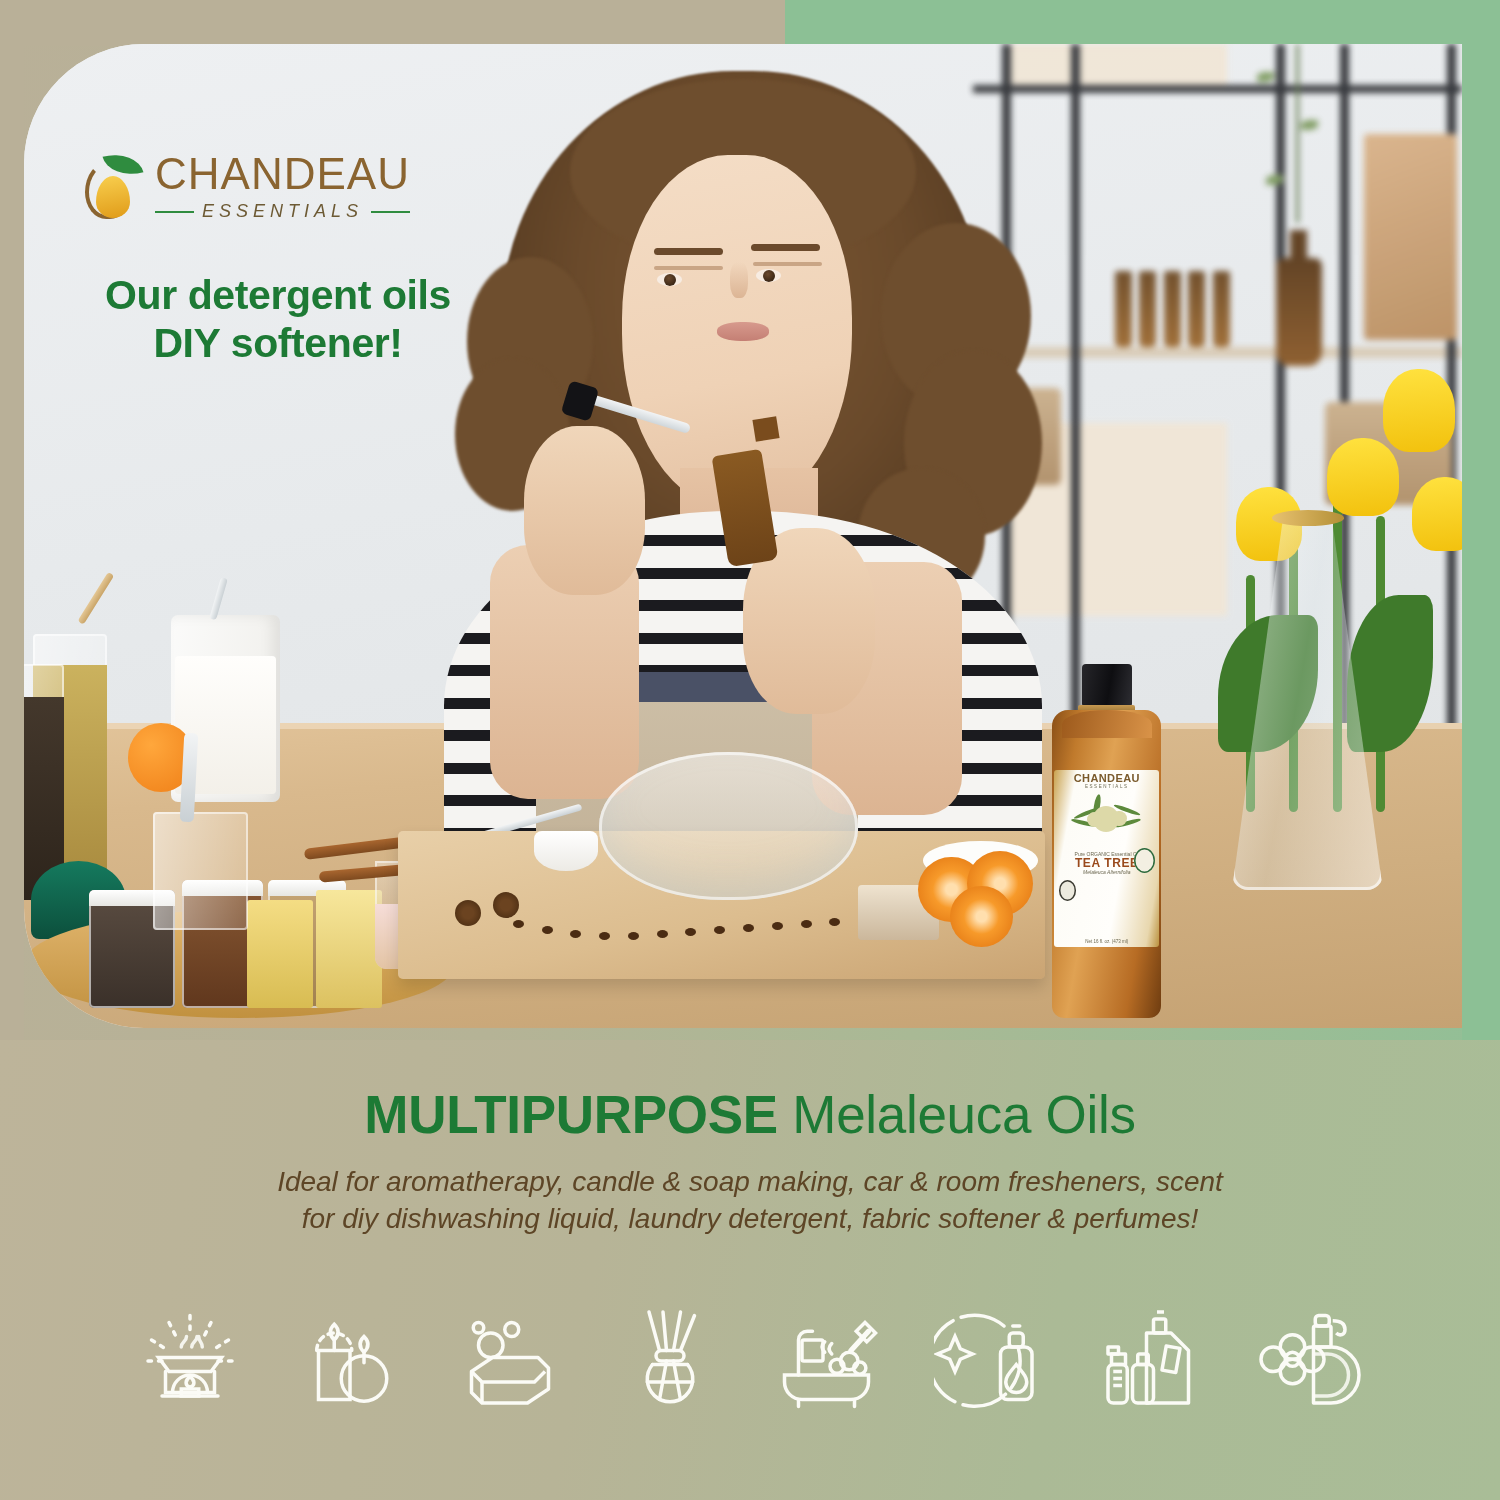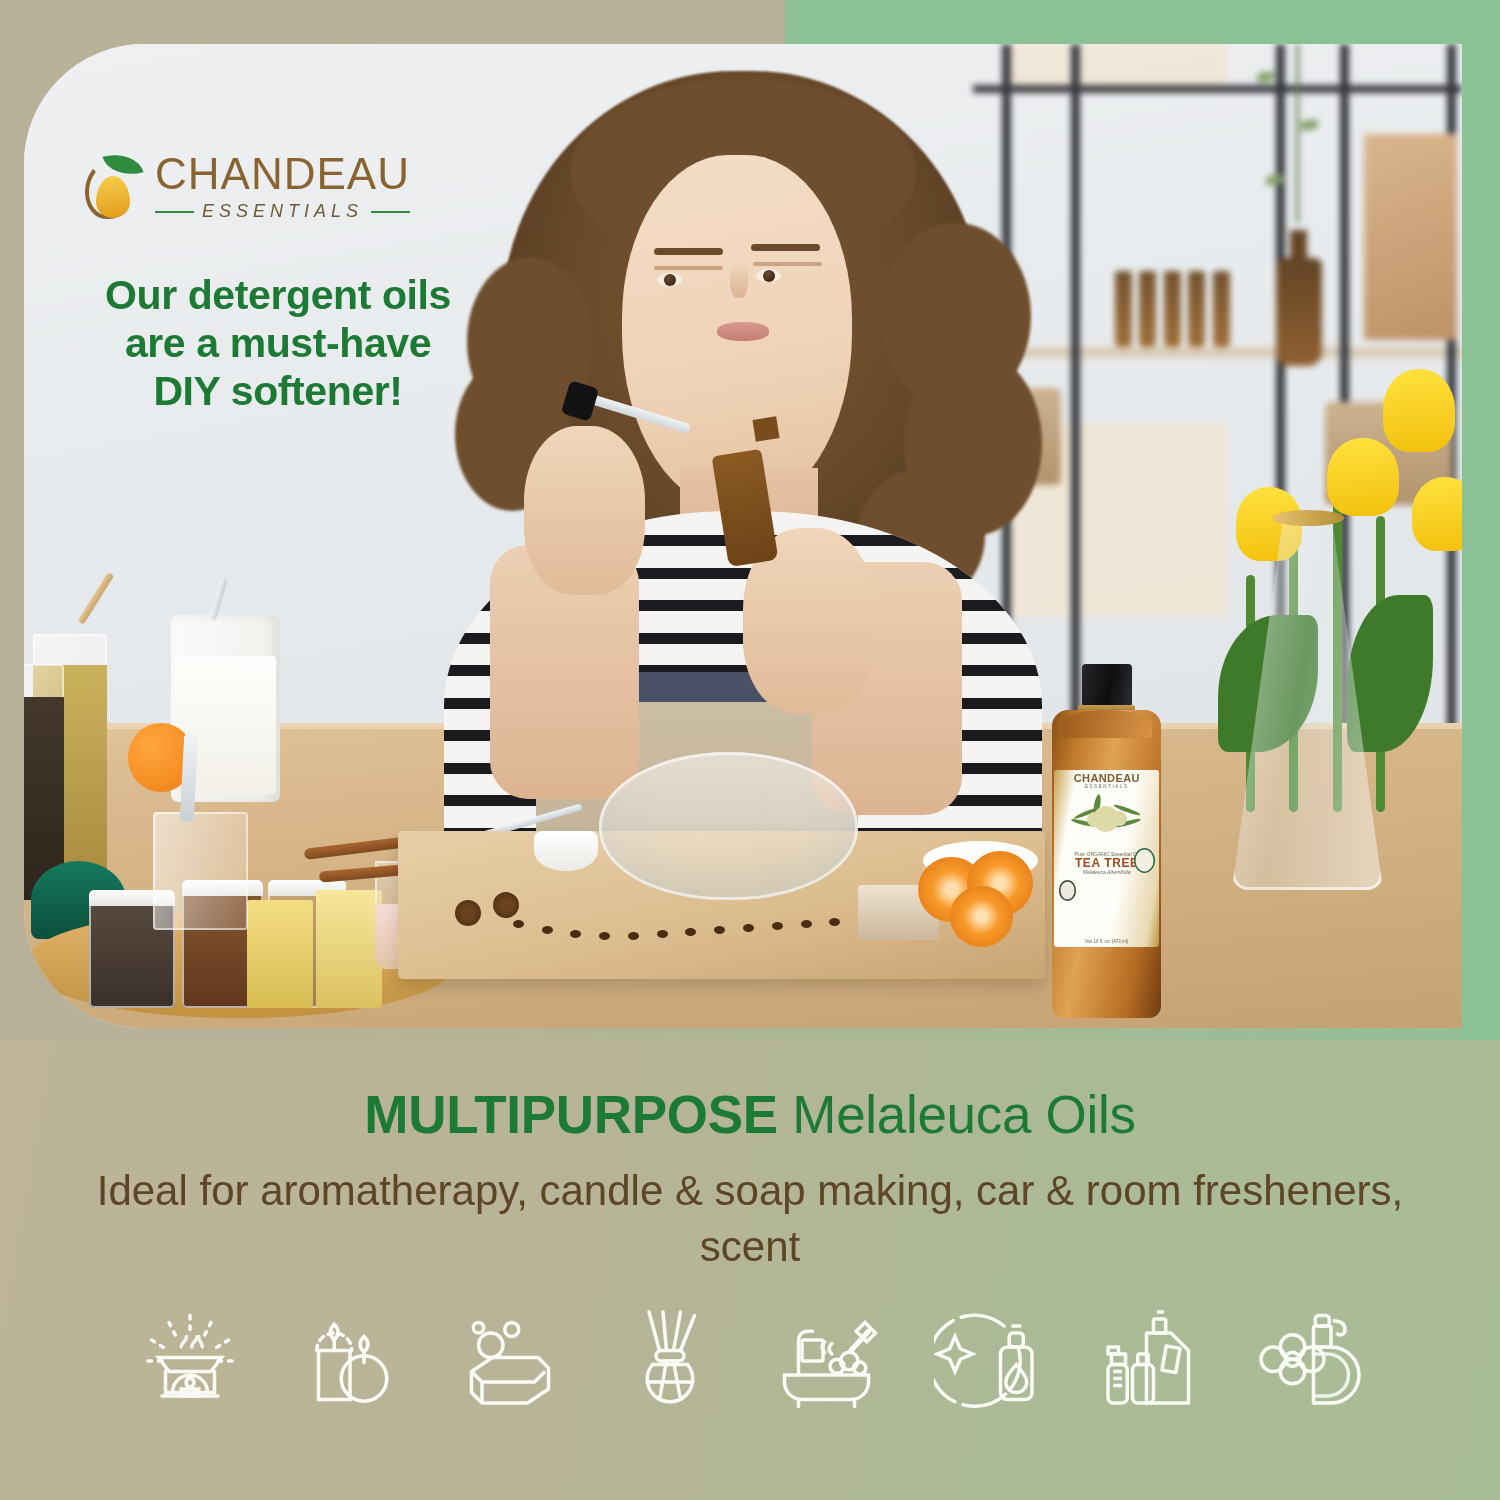--- a/index.html
+++ b/index.html
@@ -186,21 +186,21 @@
   .logo-text .lt2 { display:flex; align-items:center; gap:8px; margin-top:5px; }
   .logo-text .lt2 span { font-size:18px; color:#6d5a34; letter-spacing:5px; font-style:italic; }
   .logo-text .lt2 i { flex:1; height:2px; background:#2f8c3f; display:block; }
 
   .banner { position:absolute; left:0; top:1040px; width:1500px; height:460px;
     background:linear-gradient(100deg,#bdb49a 0%,#b7b497 40%,#abba96 70%,#a9bd97 100%); }
   .banner-title { text-align:center; margin-top:44px; font-size:53px; color:#1d7a35; letter-spacing:-.3px; }
   .banner-title b { font-weight:700; }
   .banner-title span { font-weight:400; }
   .banner-sub { margin:18px auto 0; width:1400px; text-align:center;
-    font-size:42px; color:#5d4526; line-height:1.33; }
+    font-style:italic; font-size:28px; color:#5d4526; line-height:1.33; }
 
   .icon-row { position:absolute; left:0; top:1305px; width:1500px;
     display:flex; justify-content:center; align-items:center; gap:48px; }
   .icon-row svg { display:block; }
 </style>
 </head>
 <body>
 
 <div class="top-band">
   <div class="tan"></div>
@@ -399,30 +399,30 @@
     <div class="lt2">
       <i></i>
       <span>ESSENTIALS</span>
       <i></i>
     </div>
   </div>
 </div>
 
 <div class="headline-block">
   <div class="ln">Our detergent oils</div>
-  <div class="ln">are a must-have</div>
   <div class="ln">DIY softener!</div>
 </div>
 
 <div class="banner">
   <div class="banner-title">
     <b>MULTIPURPOSE</b><span> </span><span>Melaleuca Oils</span>
   </div>
   <div class="banner-sub">
     <div>Ideal for aromatherapy, candle &amp; soap making, car &amp; room fresheners, scent</div>
+    <div>for diy dishwashing liquid, laundry detergent, fabric softener &amp; perfumes!</div>
   </div>
 </div>
 
 <div class="icon-row">
 
   <svg width="112" height="112" viewBox="0 0 64 64" fill="none" stroke="#fbfbf6" stroke-width="2" stroke-linecap="round">
     <path d="M14 30h36l-6 8H20z"></path>
     <path d="M18 38v12h28V38"></path>
     <path d="M22 50a10 10 0 0 1 20 0"></path>
     <rect x="27" y="48" width="10" height="4"></rect>

